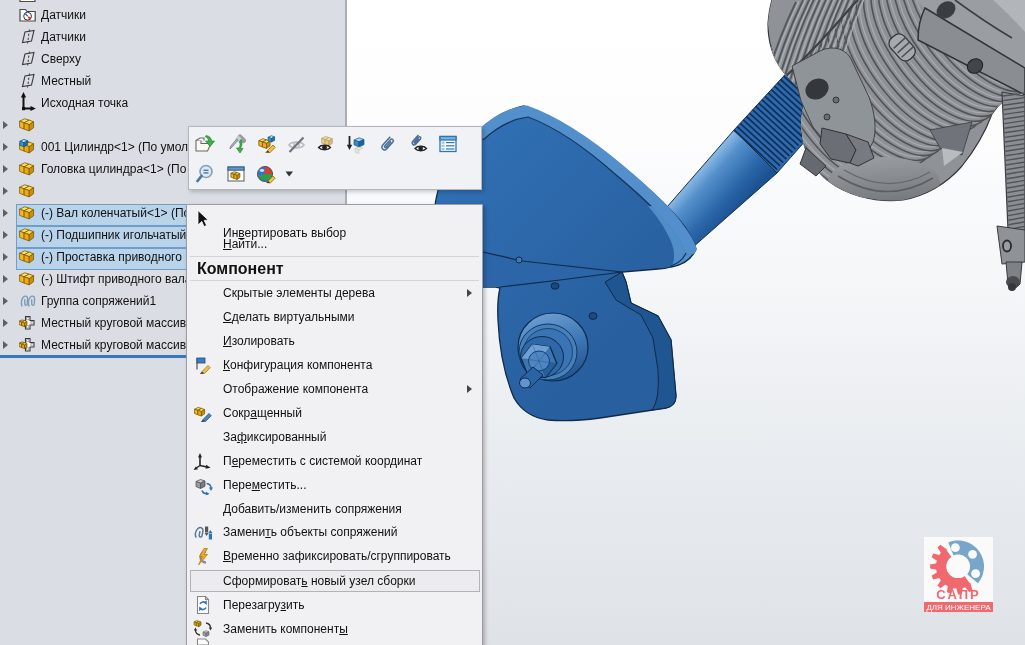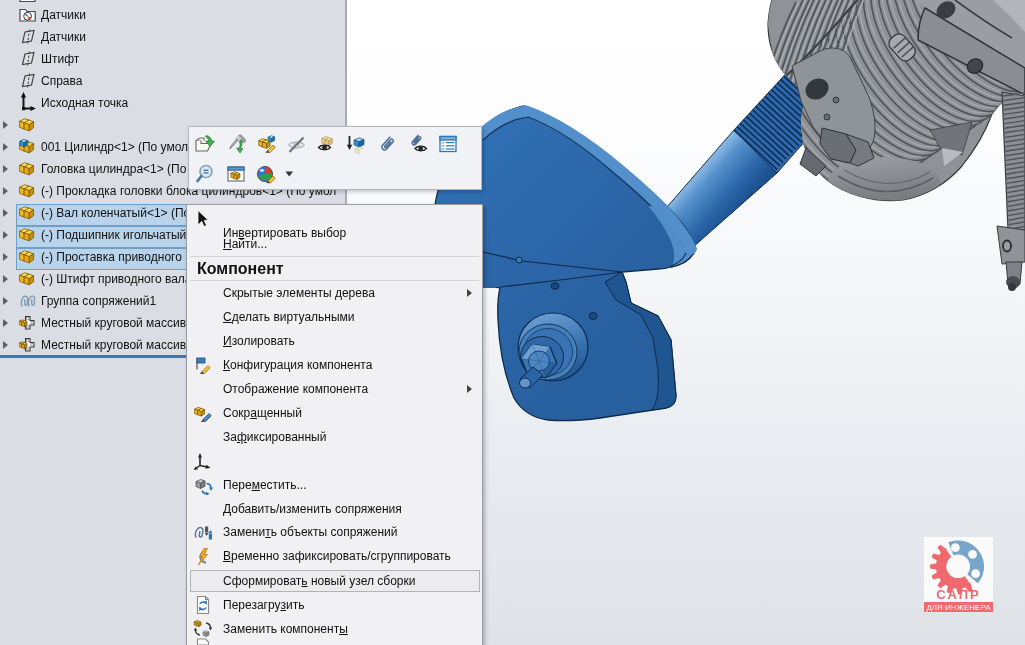--- a/index.html
+++ b/index.html
@@ -319,26 +319,25 @@
         <line x1="550.1" y1="346.8" x2="539" y2="361" stroke="#1c4a80" stroke-width="0.7" opacity="0.55"></line>
         <polygon points="533,367 543,375 530,388 520,379" fill="#2a63a6" stroke="#0e2c4e" stroke-width="1"></polygon>
         <ellipse cx="525" cy="383" rx="5.5" ry="5" fill="#6195cc" stroke="#0e2c4e" stroke-width="1"></ellipse>
       </g>
 </svg>
 
 <div id="panel">
  <div class="trow" style="top:4px">&nbsp;</div>
  <div class="trow" style="top:4px">Датчики</div>
  <div class="trow" style="top:26px">Датчики</div>
- <div class="trow" style="top:48px">Штифт</div>
- <div class="trow" style="top:70px">Справа</div>
+ <div class="trow" style="top:48px">Сверху</div>
+ <div class="trow" style="top:70px">Местный</div>
  <div class="trow" style="top:92px">Исходная точка</div>
  <div class="trow" style="top:136px">001 Цилиндр&lt;1&gt; (По умолчанию&lt;&lt;По умолчани</div>
  <div class="trow" style="top:158px">Головка цилиндра&lt;1&gt; (По умолчанию&lt;&lt;По умо</div>
- <div class="trow" style="top:180px">(-) Прокладка головки блока цилиндров&lt;1&gt; (По умол</div>
  <div class="sel" style="top:204px"></div>
  <div class="sel" style="top:226px"></div>
  <div class="sel" style="top:248px"></div>
  <div class="trow" style="top:202px">(-) Вал коленчатый&lt;1&gt; (По умолчанию&lt;&lt;По ум</div>
  <div class="trow" style="top:224px">(-) Подшипник игольчатый&lt;1&gt; (По умолчанию</div>
  <div class="trow" style="top:246px">(-) Проставка приводного вала&lt;1&gt; (По умолч</div>
  <div class="trow" style="top:268px">(-) Штифт приводного вала&lt;1&gt; (По умолчани</div>
  <div class="trow" style="top:290px">Группа сопряжений1</div>
  <div class="trow" style="top:312px">Местный круговой массив1</div>
  <div class="trow" style="top:334px">Местный круговой массив2</div>
@@ -610,20 +609,21 @@
  <div class="msep" style="top:75px"></div>
  <div class="mi" style="top:80px">Скрытые элементы дерева</div>
  <div class="marr" style="top:84px"></div>
  <div class="mi" style="top:104px"><u>С</u>делать виртуальными</div>
  <div class="mi" style="top:128px"><u>И</u>золировать</div>
  <div class="mi" style="top:152px"><u>К</u>онфигурация компонента</div>
  <div class="mi" style="top:176px">Отображение компонента</div>
  <div class="marr" style="top:180px"></div>
  <div class="mi" style="top:200px">Сокр<u>а</u>щенный</div>
  <div class="mi" style="top:224px">За<u>ф</u>иксированный</div>
+ <div class="mi" style="top:248px">П<u>е</u>реместить с системой координат</div>
  <div class="mi" style="top:272px">Пере<u>м</u>естить...</div>
  <div class="mi" style="top:319px">Замени<u>т</u>ь объекты сопряжений</div>
  <div class="mi" style="top:296px"><u>Д</u>обавить/изменить сопряжения</div>
  <div class="mi" style="top:343px"><u>В</u>ременно зафиксировать/сгруппировать</div>
  <div class="mi" style="top:368px">Сформироват<u>ь</u> новый узел сборки</div>
  <div class="mi" style="top:392px">Перезагру<u>з</u>ить</div>
  <div class="mi" style="top:416px">Заменить компонент<u>ы</u></div>
  <div id="menuicons">
         <svg style="position:absolute;left:6px;top:4px" width="20" height="20" viewBox="0 0 20 20">
           <polygon points="5,1.5 5,16 8.8,12.4 11,17.6 13.6,16.4 11.2,11.4 15.2,11 " fill="#111" stroke="#fff" stroke-width="0.8"></polygon>

